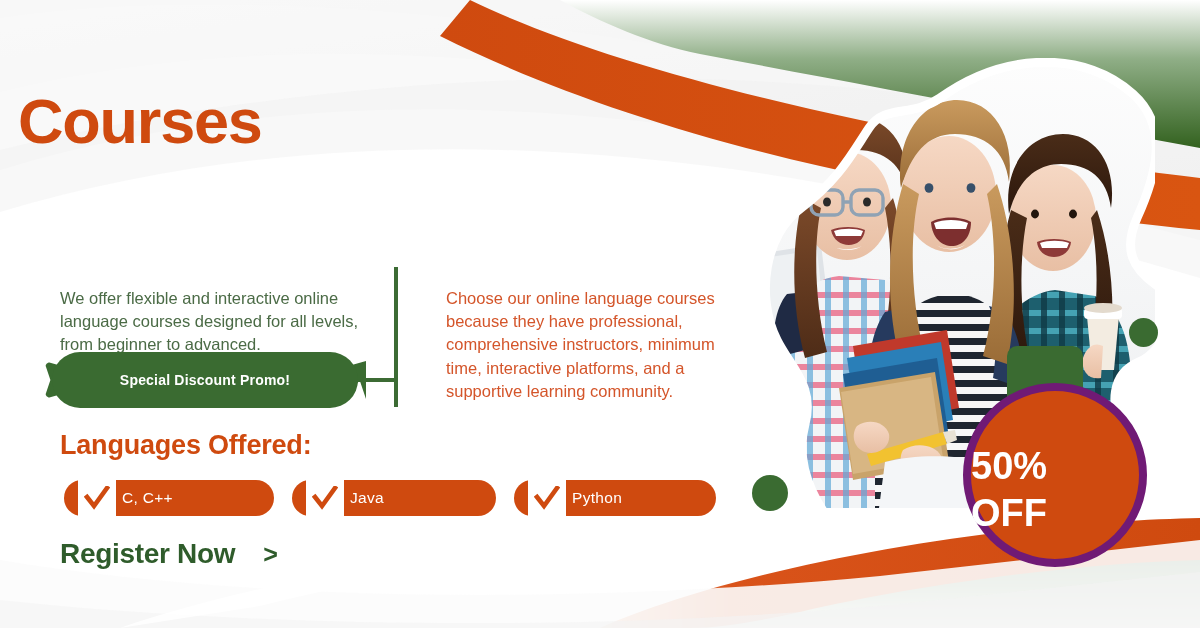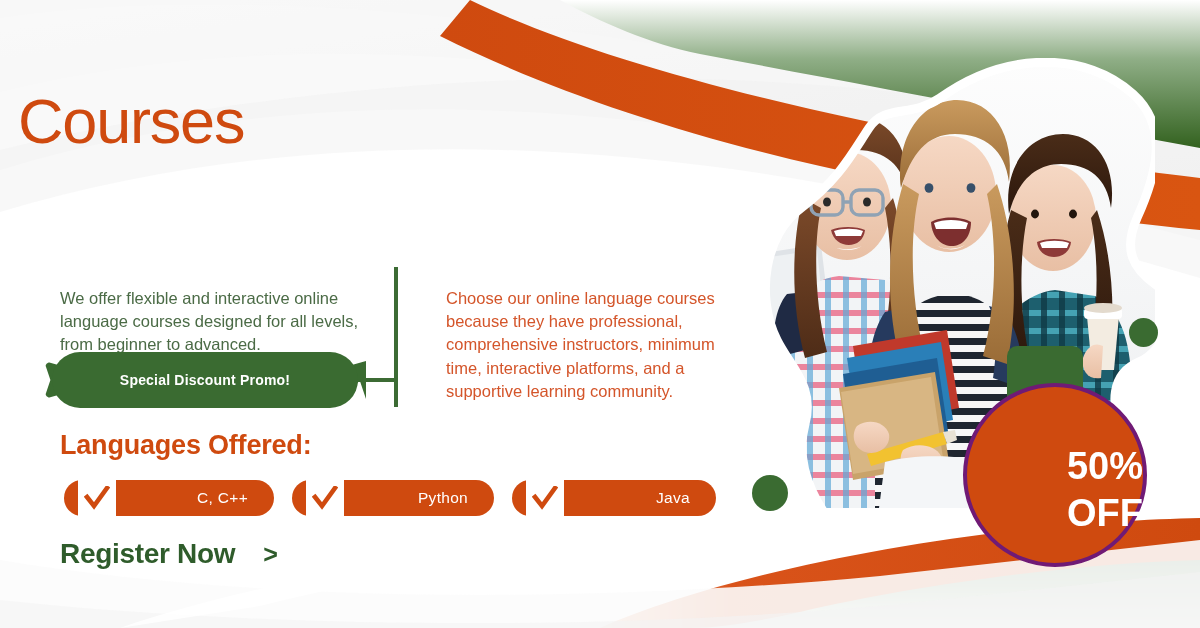--- a/index.html
+++ b/index.html
@@ -35,21 +35,21 @@
   .headline-line1 {
     font-size: 63px;
     font-weight: bold;
     color: #2f5c2b;
     letter-spacing: -1.2px;
     line-height: 1.0;
     white-space: nowrap;
   }
   .headline-line2 {
     font-size: 63px;
-    font-weight: normal;
+    font-weight: bold;
     color: #cf4a0f;
     letter-spacing: -1.2px;
     line-height: 1.0;
     margin-top: 12px;
     white-space: nowrap;
   }
 
   
   .divider-vert {
     position: absolute;
@@ -174,21 +174,21 @@
     display: flex;
     align-items: center;
     justify-content: center;
   }
   .check-box svg { display: block; }
   .lang-label {
     color: #ffffff;
     font-size: 15.5px;
     letter-spacing: 0.3px;
     width: 100%;
-    text-align: right;
+    text-align: left;
   }
 
   
   .cta-row {
     position: absolute;
     left: 60px;
     top: 538px;
     display: flex;
     align-items: baseline;
     gap: 28px;
@@ -225,25 +225,25 @@
     left: 963px;
     top: 383px;
     width: 184px;
     height: 184px;
   }
   .discount-circle {
     position: absolute;
     inset: 0;
     border-radius: 50%;
     background: #cf4a0f;
-    border: 4px solid #701a75;
+    border: 8px solid #701a75;
     box-sizing: border-box;
     display: flex;
     flex-direction: column;
-    align-items: flex-end;
+    align-items: flex-start;
     justify-content: center;
     padding-top: 30px;
     gap: 8px;
   }
   .discount-pct {
     color: #ffffff;
     font-size: 38px;
     font-weight: bold;
     line-height: 1.02;
   }
@@ -497,36 +497,36 @@
 
     <div class="lang-pill w1">
       <span class="check-box">
         <svg width="26" height="24" viewBox="0 0 26 24" aria-hidden="true">
           <path d="M3,11 L10,20 L23,2" fill="none" stroke="#cf4a0f" stroke-width="4.6" stroke-linecap="square" stroke-linejoin="miter"></path>
         </svg>
       </span>
       <span class="lang-label">C, C++</span>
     </div>
 
+    <div class="lang-pill w2">
+      <span class="check-box">
+        <svg width="26" height="24" viewBox="0 0 26 24" aria-hidden="true">
+          <path d="M3,11 L10,20 L23,2" fill="none" stroke="#cf4a0f" stroke-width="4.6" stroke-linecap="square" stroke-linejoin="miter"></path>
+        </svg>
+      </span>
+      <span class="lang-label">Java</span>
+    </div>
+
     <div class="lang-pill w3">
       <span class="check-box">
         <svg width="26" height="24" viewBox="0 0 26 24" aria-hidden="true">
           <path d="M3,11 L10,20 L23,2" fill="none" stroke="#cf4a0f" stroke-width="4.6" stroke-linecap="square" stroke-linejoin="miter"></path>
         </svg>
       </span>
       <span class="lang-label">Python</span>
-    </div>
-
-    <div class="lang-pill w2">
-      <span class="check-box">
-        <svg width="26" height="24" viewBox="0 0 26 24" aria-hidden="true">
-          <path d="M3,11 L10,20 L23,2" fill="none" stroke="#cf4a0f" stroke-width="4.6" stroke-linecap="square" stroke-linejoin="miter"></path>
-        </svg>
-      </span>
-      <span class="lang-label">Java</span>
     </div>
 
   </div>
 
   <div class="cta-row">
     <span class="cta-primary">Register Now</span>
     <span class="cta-chevron">&gt;</span>
   </div>
 
   <div class="discount-badge">

